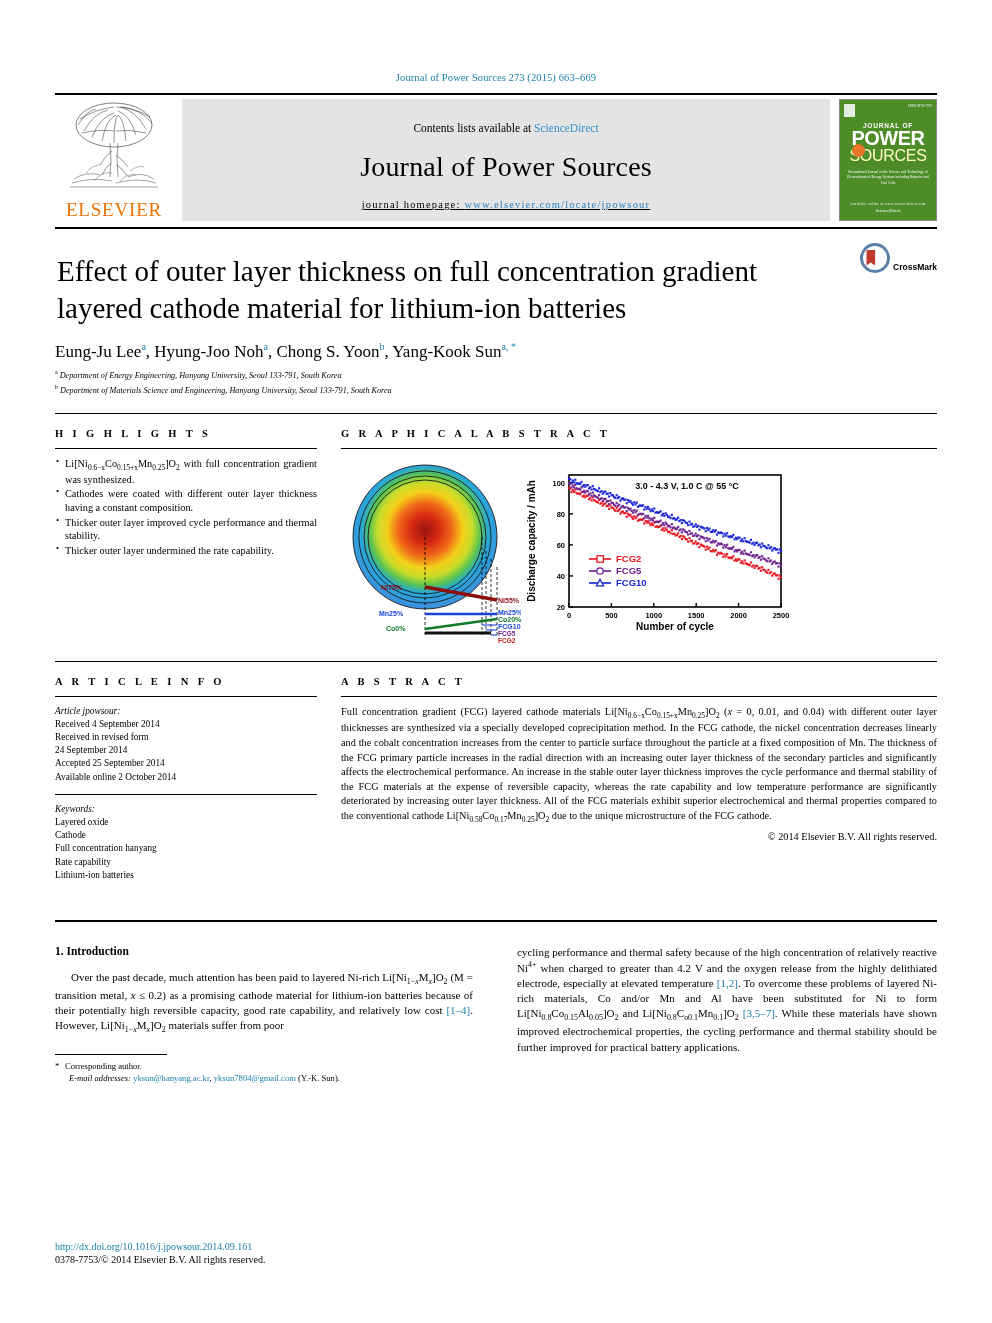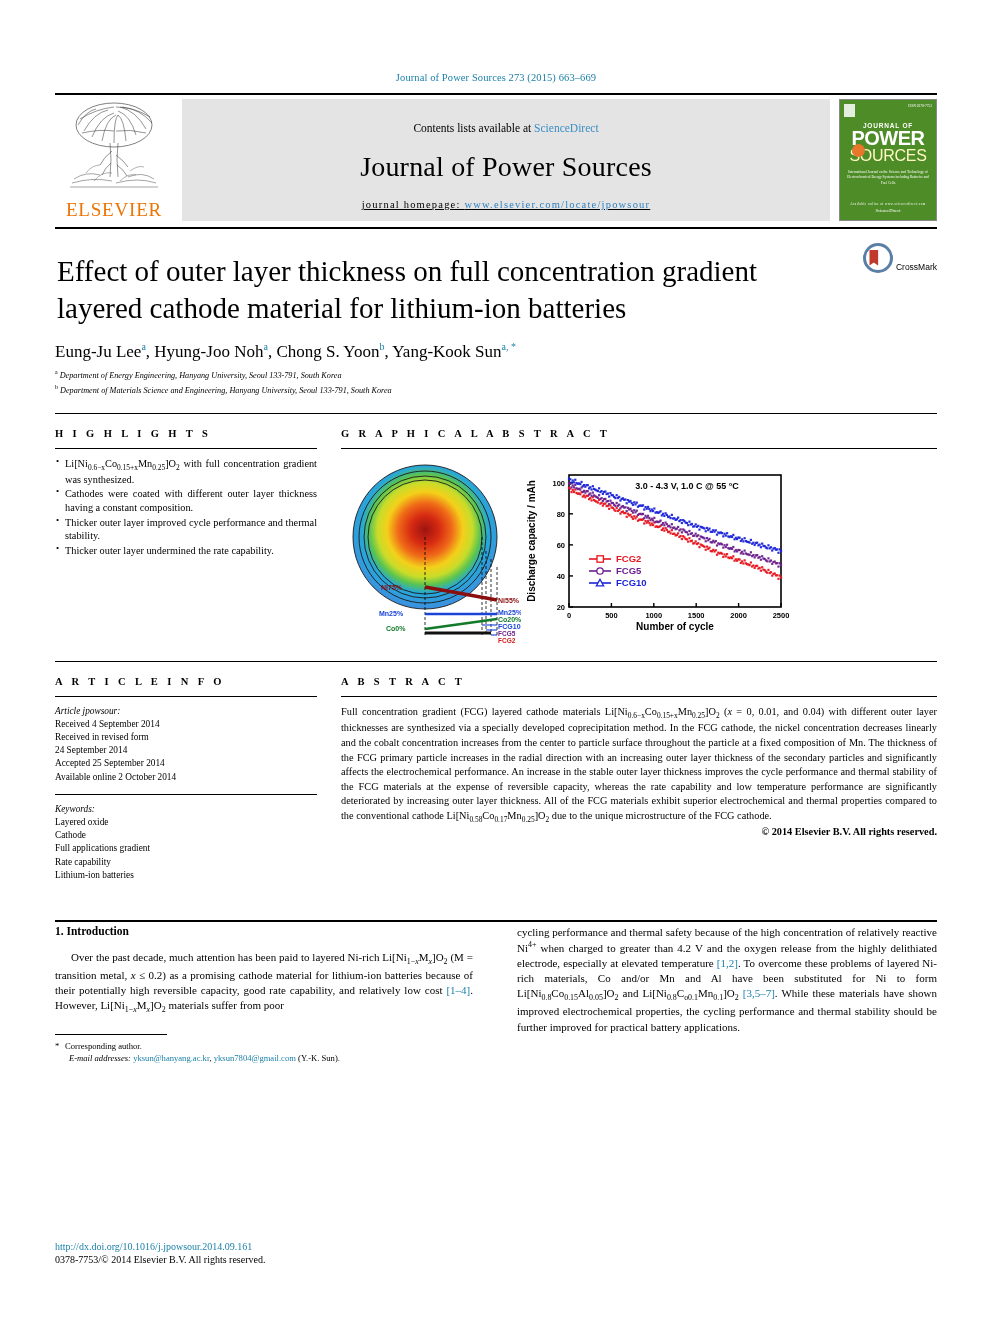--- a/index.html
+++ b/index.html
@@ -119,21 +119,21 @@
     font-style: italic;
     line-height: 1.45;
     margin-top: 6px;
   }
   .affil sup { font-style: normal; }
   .crossmark {
     position: absolute; right: 0; top: 14px;
     display: flex; align-items: center; gap: 3px;
   }
   .crossmark-label {
-    font-size: 8.5px; font-weight: normal;
+    font-size: 8.5px; font-weight: bold;
     font-family: "Liberation Sans", sans-serif;
     margin-top: 17px;
   }
   .rule-title { border-top: 1.2px solid #000; margin-top: 16px; }
 
   
   .cols { display: flex; margin-top: 14px; }
   .colL { width: 262px; flex: 0 0 262px; }
   .colGap { width: 24px; flex: 0 0 24px; }
   .colR { flex: 1 1 auto; }
@@ -167,27 +167,27 @@
   .ai-block { font-size: 9.3px; line-height: 1.42; }
   .ai-block .it { font-style: italic; }
   .ai-rule { border-top: 1.1px solid #000; margin: 10px 0 8px 0; }
 
   
   .abstract-body {
     font-size: 10.3px;
     line-height: 1.42;
     text-align: justify;
   }
-  .copyright { text-align: right; font-size: 10.3px; font-weight: bold; }
+  .copyright { text-align: right; margin-top: 5px; font-size: 10.3px; }
 
   .rule-abs { border-top: 1.2px solid #000; margin-top: 16px; }
   .rule-abs2 { border-top: 2.2px solid #000; margin-top: 38px; }
 
   
-  .bodycols { display: flex; margin-top: 3px; }
+  .bodycols { display: flex; margin-top: 23px; }
   .bcolL { width: 418px; flex: 0 0 418px; }
   .bcolGap { width: 44px; flex: 0 0 44px; }
   .bcolR { flex: 1 1 auto; }
   .intro-head { font-size: 11.5px; font-weight: bold; margin-bottom: 13px; }
   .body-p { font-size: 11px; line-height: 1.38; text-align: justify; text-indent: 16px; }
   .ref { color: #1a7fa8; }
   .fn-rule { border-top: 1px solid #000; width: 112px; margin: 17px 0 5px 0; }
   .footnote { font-size: 8.6px; line-height: 1.45; padding-left: 10px; position: relative; }
   .footnote .star { position: absolute; left: 0; }
   .mail { color: #1a7fa8; }
@@ -953,21 +953,21 @@
         <div>Received in revised form</div>
         <div>24 September 2014</div>
         <div>Accepted 25 September 2014</div>
         <div>Available online 2 October 2014</div>
       </div>
       <div class="ai-rule"></div>
       <div class="ai-block">
         <div class="it">Keywords:</div>
         <div>Layered oxide</div>
         <div>Cathode</div>
-        <div>Full applications gradient</div>
+        <div>Full concentration hanyang</div>
         <div>Rate capability</div>
         <div>Lithium-ion batteries</div>
       </div>
     </div>
     <div class="colGap"></div>
     <div class="colR">
       <div class="sechead">A B S T R A C T</div>
       <div class="sechead-rule"></div>
       <div class="abstract-body">
         Full concentration gradient (FCG) layered cathode materials Li[Ni<sub>0.6−x</sub>Co<sub>0.15+x</sub>Mn<sub>0.25</sub>]O<sub>2</sub>

